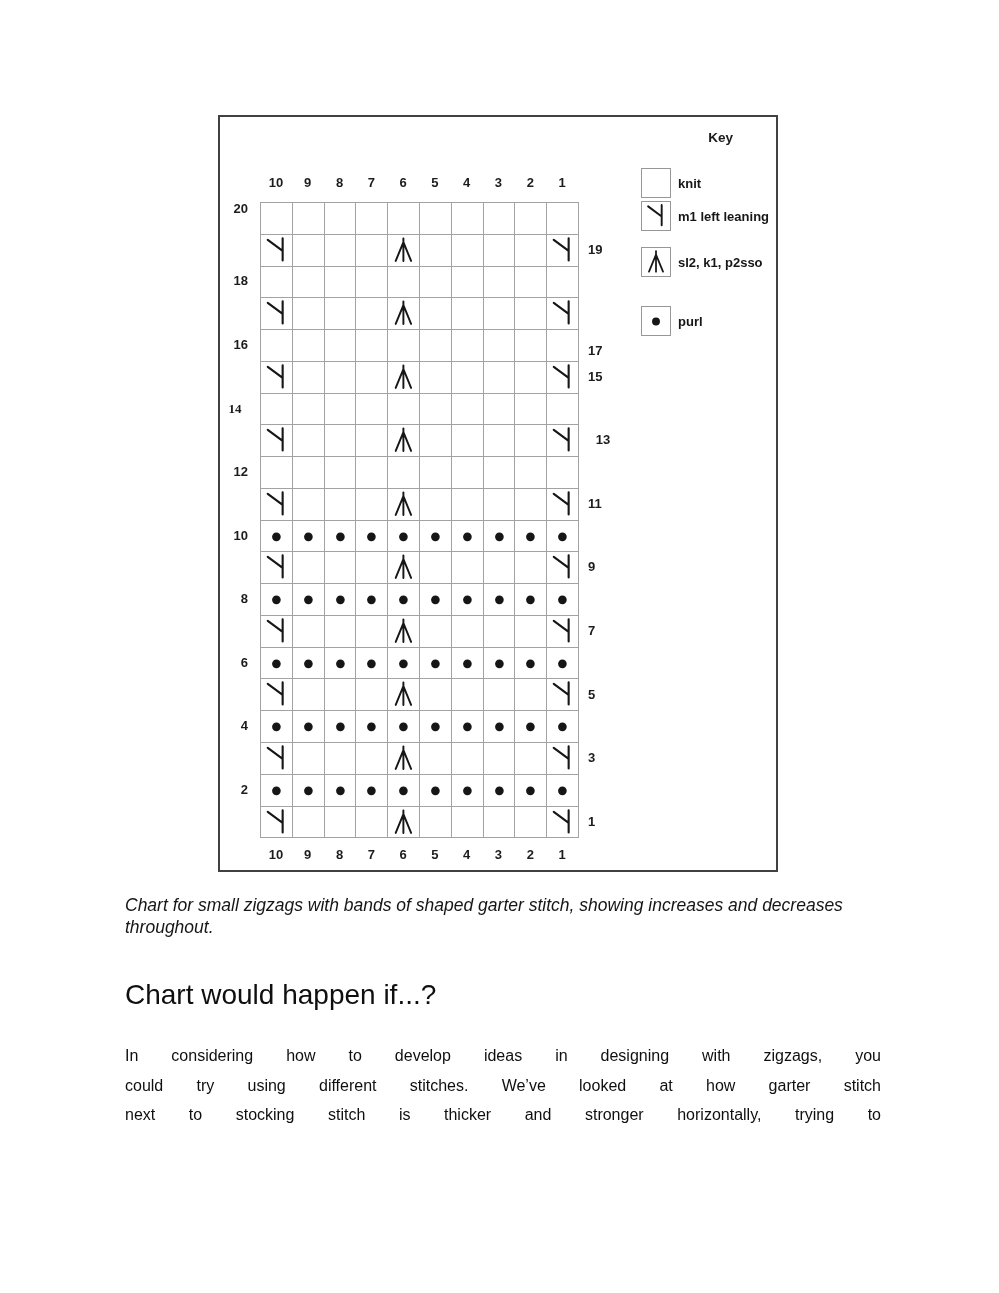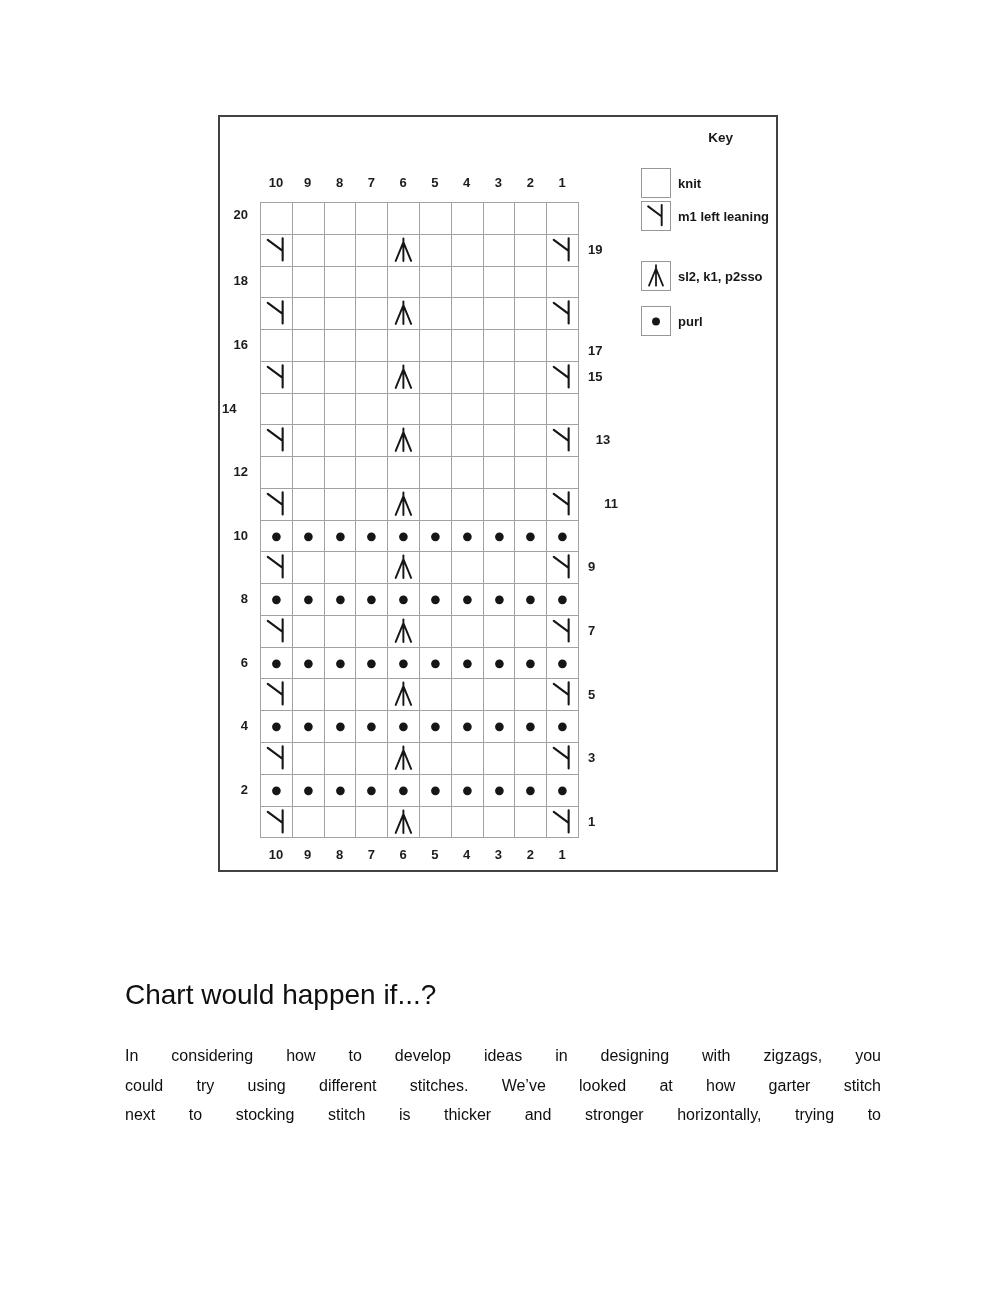--- a/index.html
+++ b/index.html
@@ -83,21 +83,21 @@
       <span class="key-label">knit</span>
     </div>
     <div class="key-item" style="top:84px">
       <span class="key-box">
           <svg viewBox="0 0 32 32">
             <path d="M7 5 L22.5 16.5 M22.5 3.5 L22.5 26.5" stroke="#161616" stroke-width="2.2" fill="none" stroke-linecap="round"></path>
           </svg>
         </span>
       <span class="key-label">m1 left leaning</span>
     </div>
-    <div class="key-item" style="top:144px">
+    <div class="key-item" style="top:130px">
       <span class="key-box">
           <svg viewBox="0 0 32 32">
             <path d="M16 3.5 L16 27 M16 7.5 L8 27 M16 7.5 L24 27" stroke="#161616" stroke-width="2" fill="none" stroke-linecap="round"></path>
           </svg>
         </span>
       <span class="key-label">sl2, k1, p2sso</span>
     </div>
     <div class="key-item" style="top:189px">
       <span class="key-box">
           <svg viewBox="0 0 32 32">
@@ -647,42 +647,43 @@
         <span>8</span>
         <span>7</span>
         <span>6</span>
         <span>5</span>
         <span>4</span>
         <span>3</span>
         <span>2</span>
         <span>1</span>
       </div>
 
-  <div class="rownum" style="top: 90px; left: 2px; width: 26px; text-align: right;">20</div>
+  <div class="rownum" style="top: 84px; left: 2px; width: 26px; text-align: right;">20</div>
       <div class="rownum" style="top: 124.67px; left: 368px; width: 30px; text-align: left;">19</div>
       <div class="rownum" style="top: 156.45px; left: 2px; width: 26px; text-align: right;">18</div>
       <div class="rownum" style="top: 188.23px; left: 368px; width: 30px; text-align: left; margin-top: 38px;">17</div>
       <div class="rownum" style="top: 220.01px; left: 2px; width: 26px; text-align: right;">16</div>
       <div class="rownum" style="top: 251.79px; left: 368px; width: 30px; text-align: left;">15</div>
-      <div class="rownum" style="top: 283.57px; left: 2px; width: 26px; text-align: left;">14</div>
+      <div class="rownum" style="top: 283.57px; left: 2px; width: 26px; text-align: center; font-family: Liberation Serif, serif;">14</div>
       <div class="rownum" style="top: 315.35px; left: 368px; width: 30px; text-align: center;">13</div>
       <div class="rownum" style="top: 347.13px; left: 2px; width: 26px; text-align: right;">12</div>
-      <div class="rownum" style="top: 378.91px; left: 376px; width: 30px; text-align: center;">11</div>
+      <div class="rownum" style="top: 378.91px; left: 368px; width: 30px; text-align: left;">11</div>
       <div class="rownum" style="top: 410.69px; left: 2px; width: 26px; text-align: right;">10</div>
       <div class="rownum" style="top: 442.47px; left: 368px; width: 30px; text-align: left;">9</div>
       <div class="rownum" style="top: 474.25px; left: 2px; width: 26px; text-align: right;">8</div>
       <div class="rownum" style="top: 506.03px; left: 368px; width: 30px; text-align: left;">7</div>
       <div class="rownum" style="top: 537.81px; left: 2px; width: 26px; text-align: right;">6</div>
       <div class="rownum" style="top: 569.59px; left: 368px; width: 30px; text-align: left;">5</div>
       <div class="rownum" style="top: 601.37px; left: 2px; width: 26px; text-align: right;">4</div>
       <div class="rownum" style="top: 633.15px; left: 368px; width: 30px; text-align: left;">3</div>
       <div class="rownum" style="top: 664.93px; left: 2px; width: 26px; text-align: right;">2</div>
       <div class="rownum" style="top: 696.71px; left: 368px; width: 30px; text-align: left;">1</div>
     </div>
 
+  <p class="caption">Chart for small zigzags with bands of shaped garter stitch, showing increases and decreases throughout.</p>
 
   <h1 class="heading">Chart would happen if...?</h1>
 
   <div class="bodytext">
     <div class="line">In considering how to develop ideas in designing with zigzags, you</div>
     <div class="line">could try using different stitches. We’ve looked at how garter stitch</div>
     <div class="line">next to stocking stitch is thicker and stronger horizontally, trying to</div>
   </div>
 
 </div>

